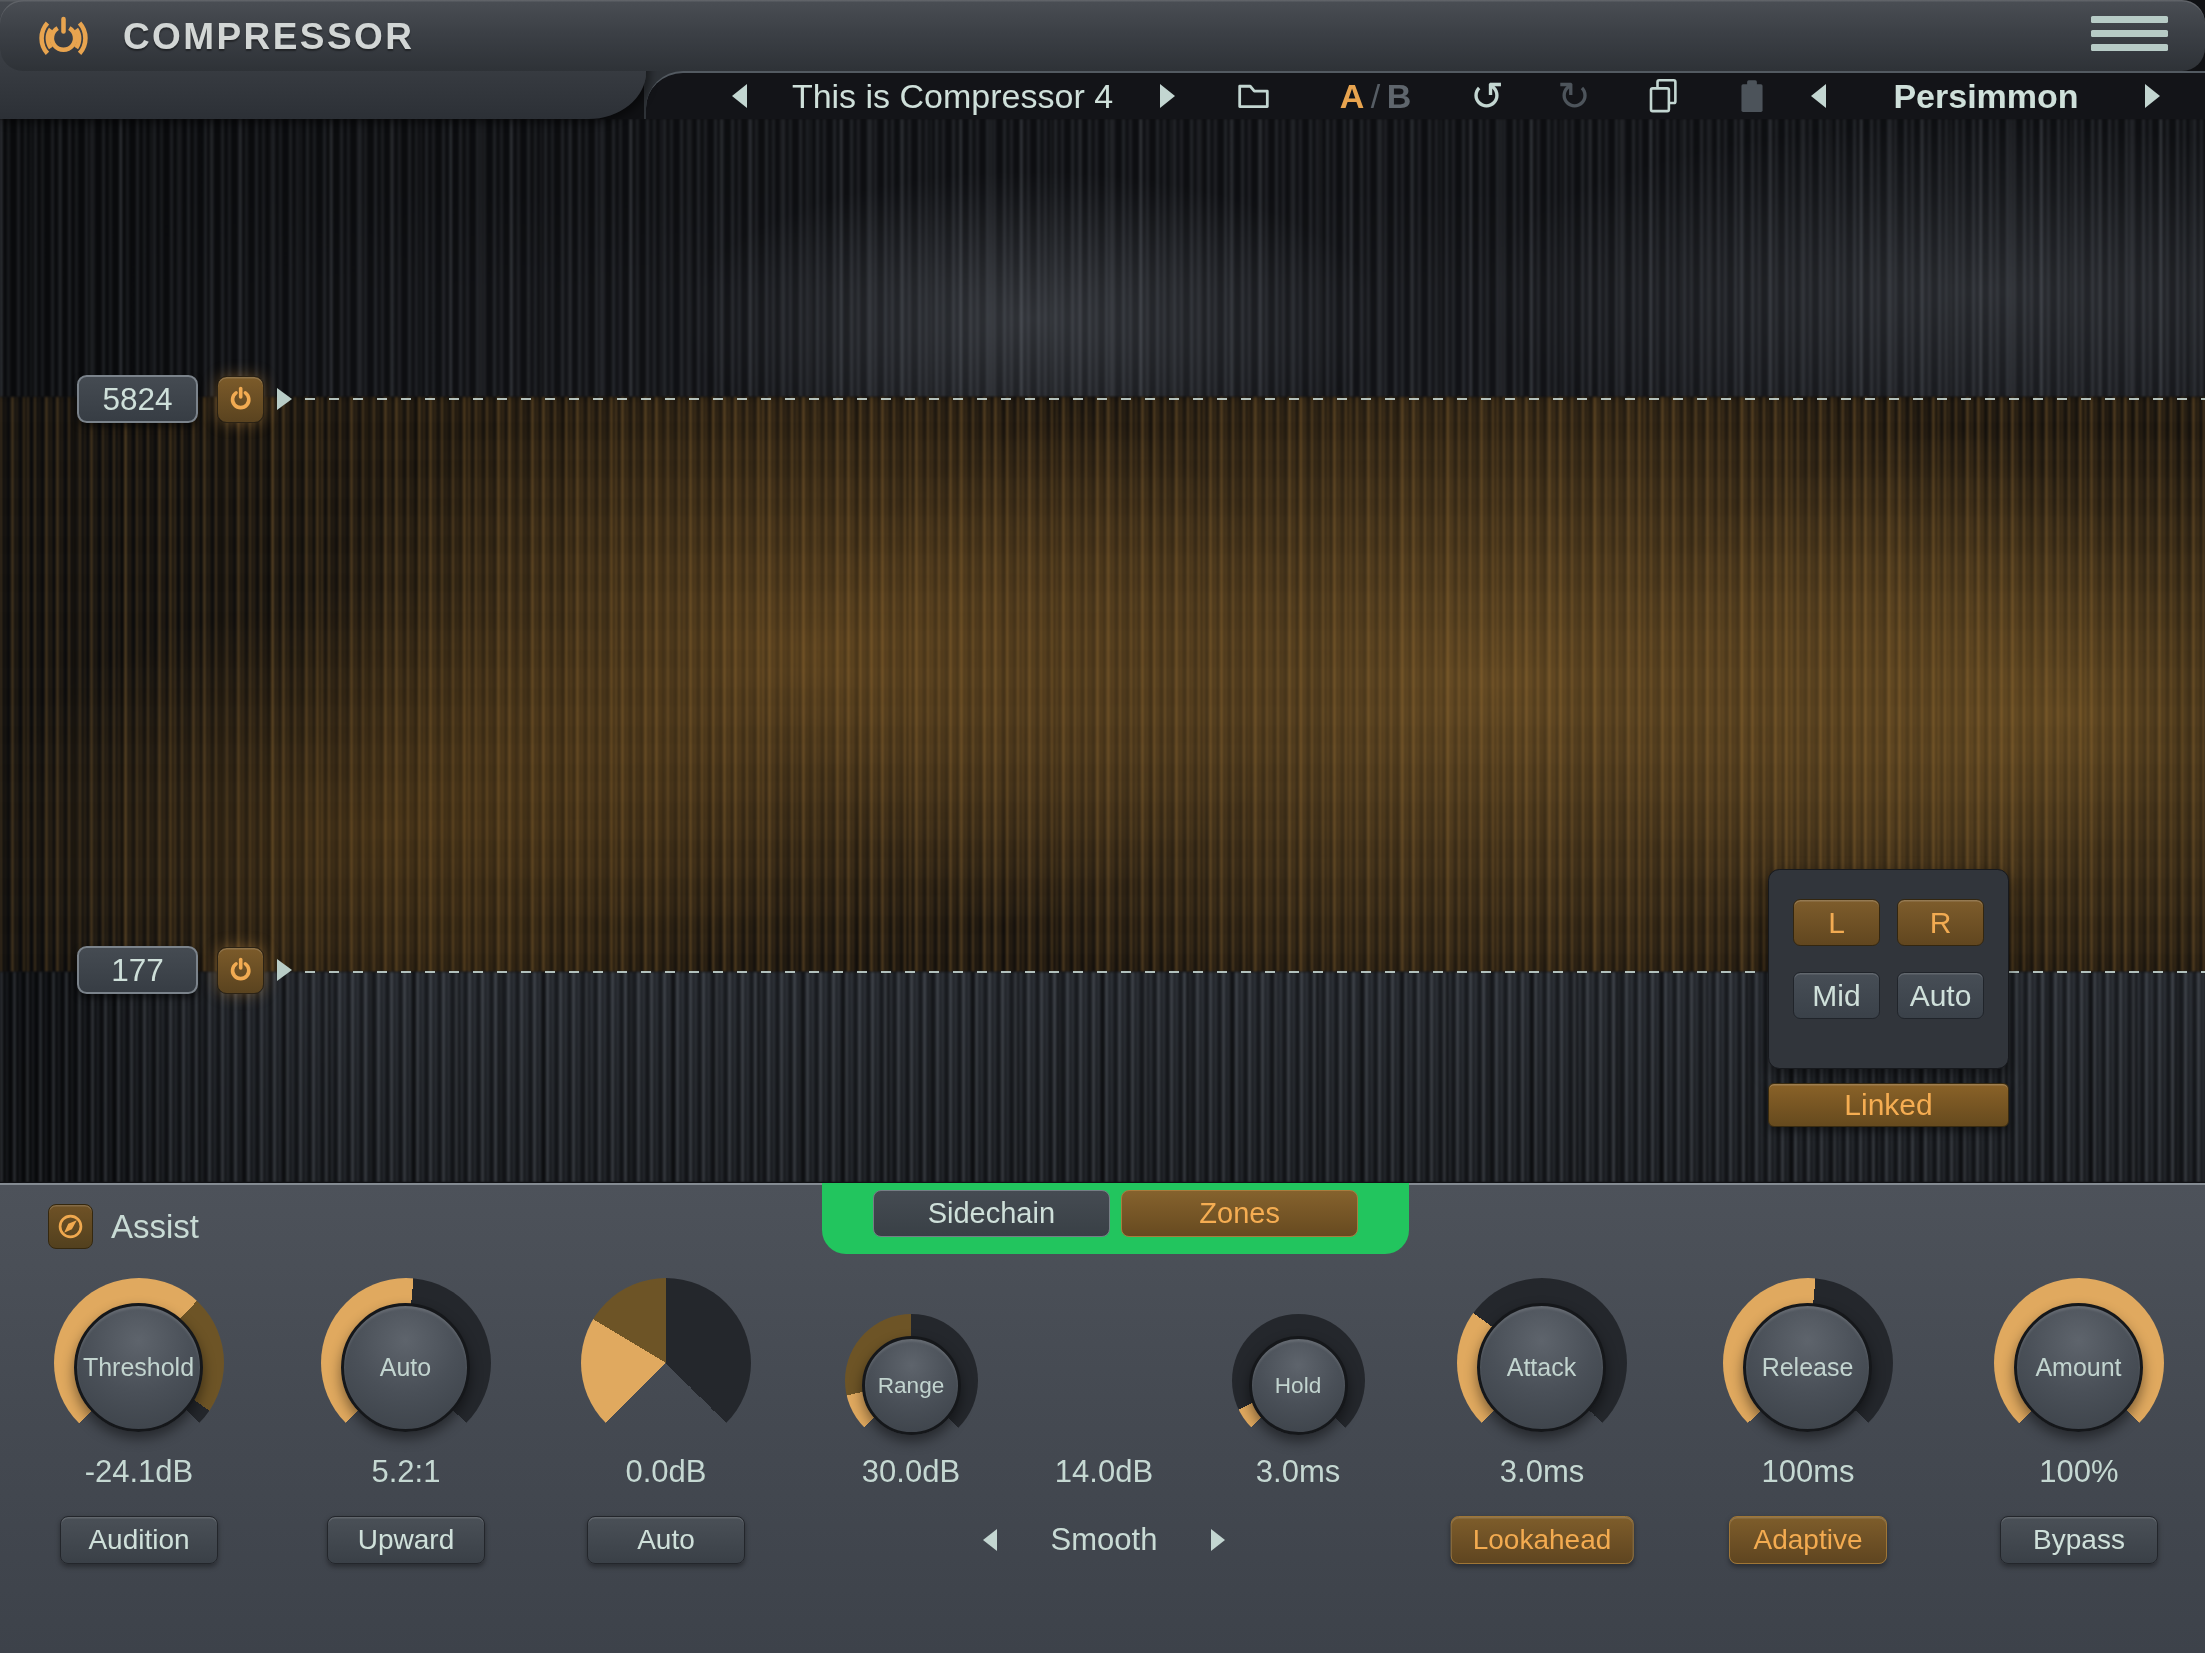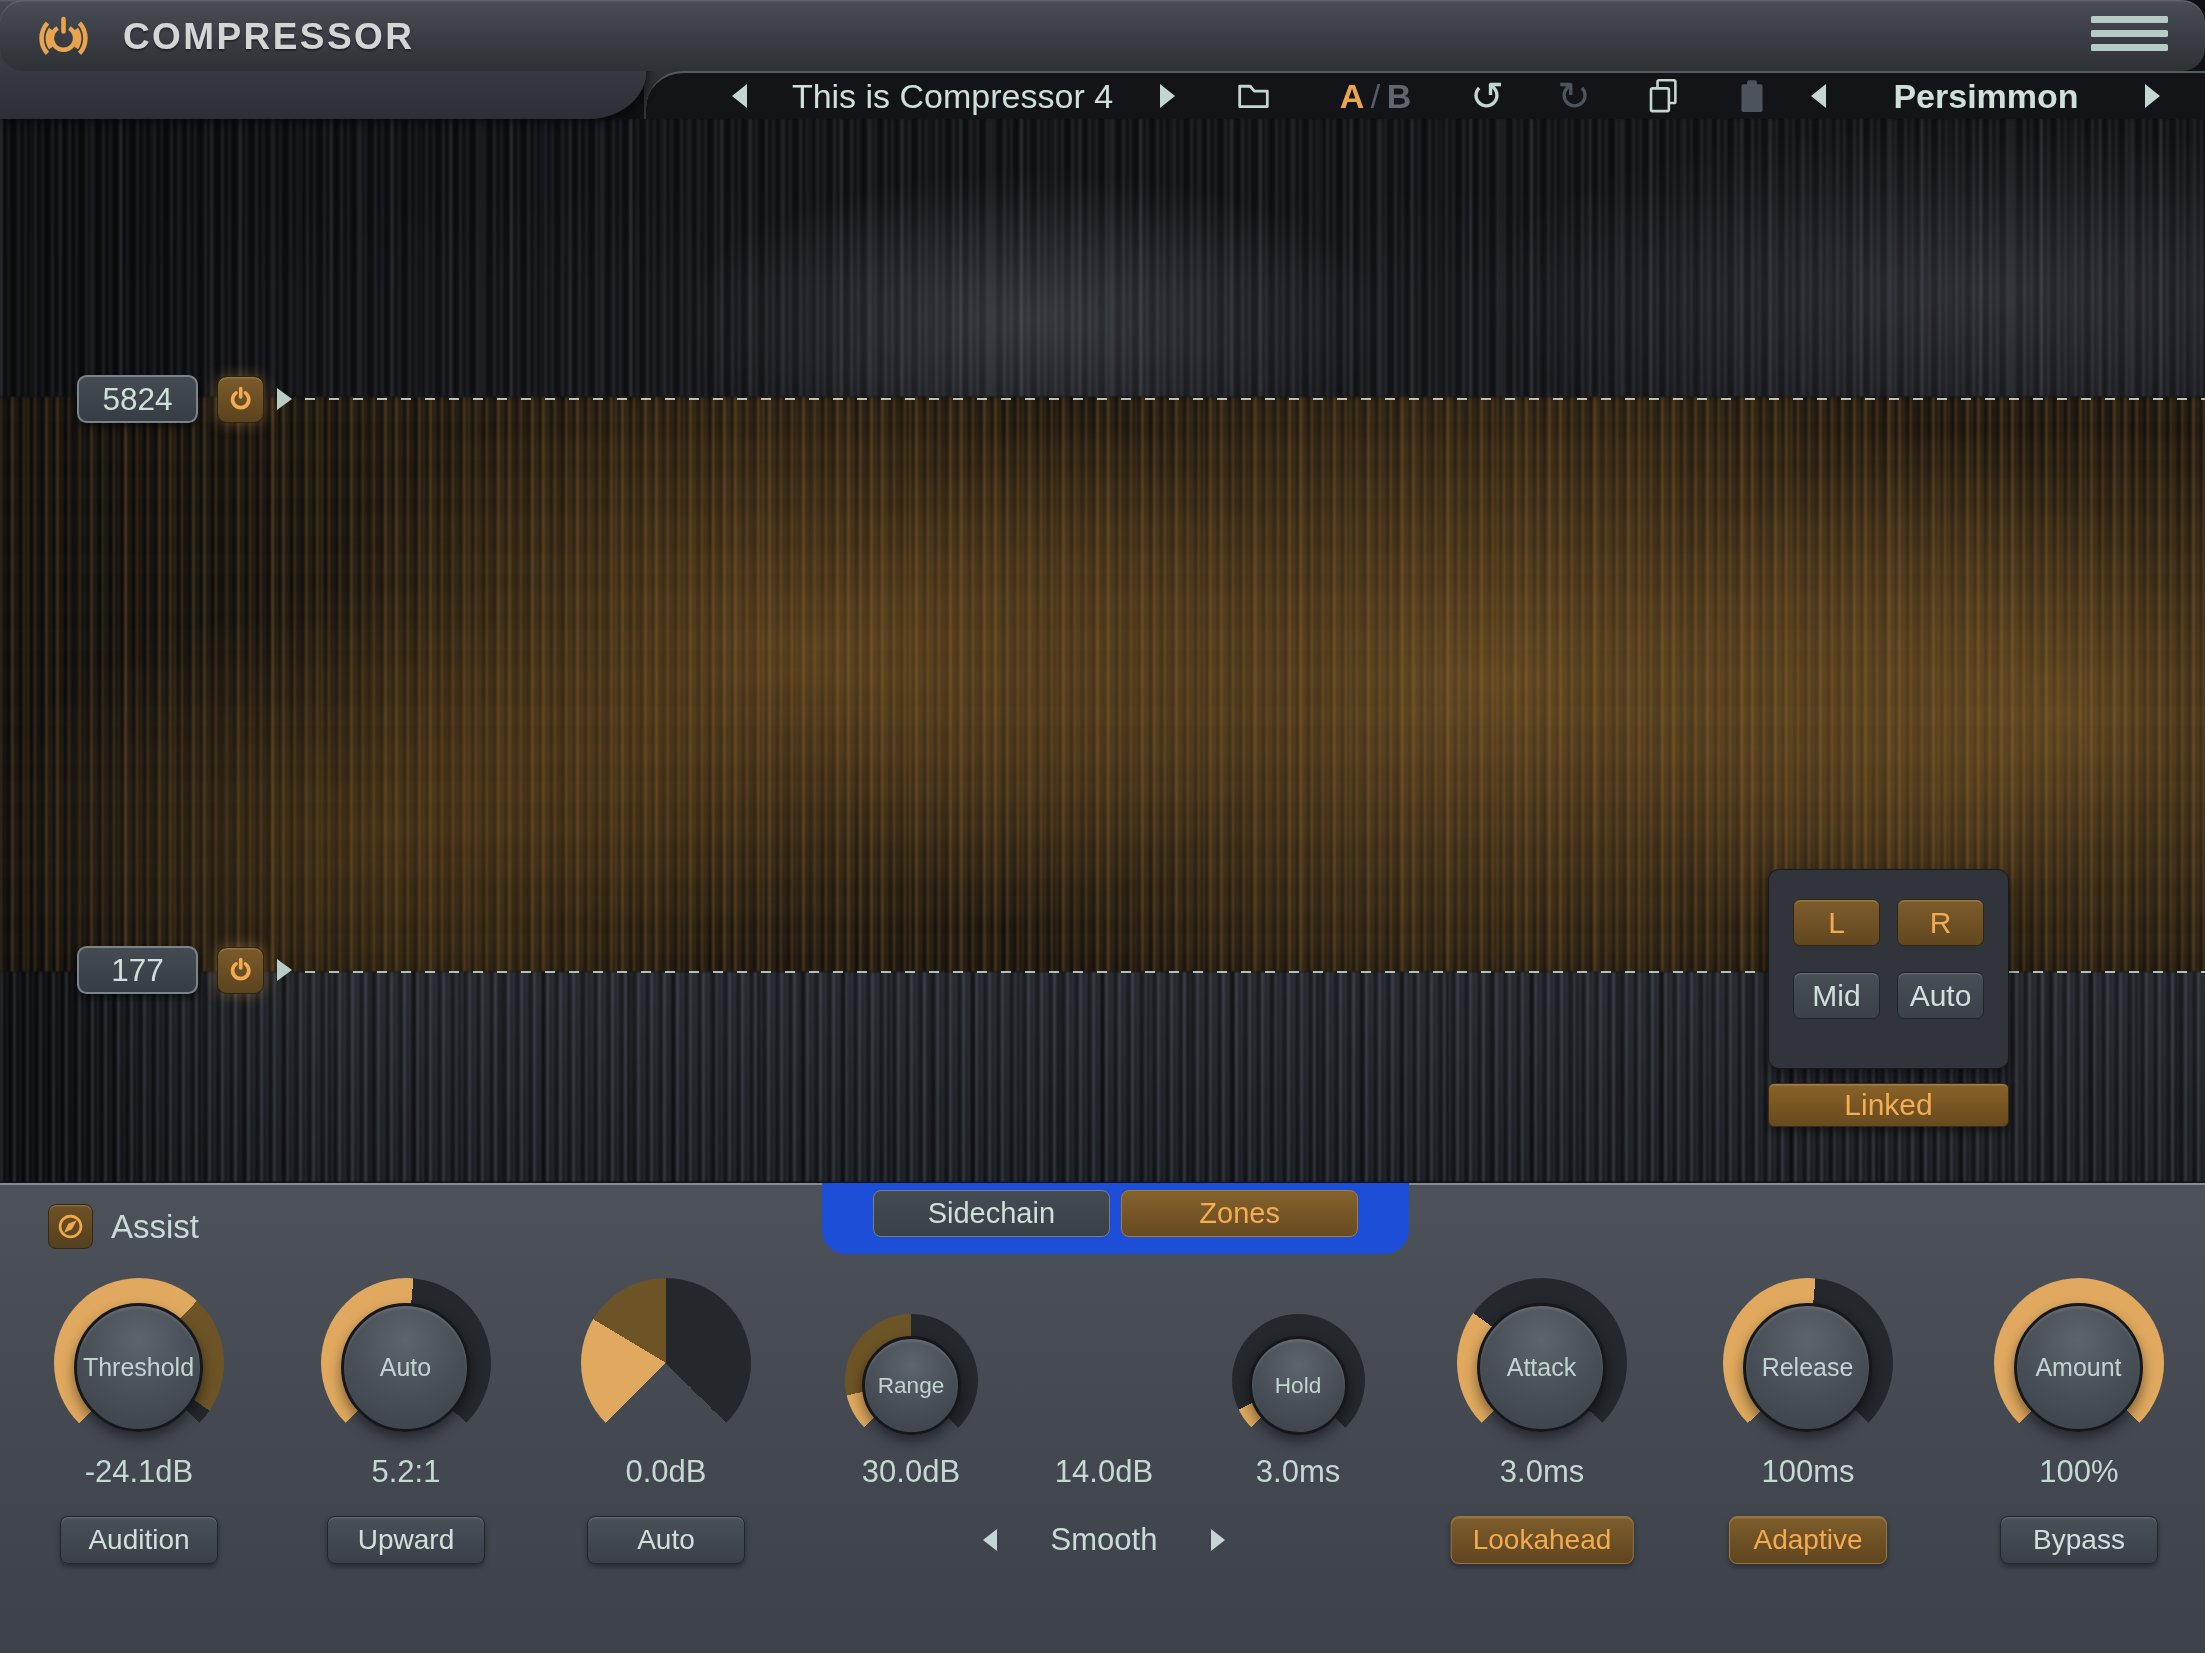--- a/index.html
+++ b/index.html
@@ -123,21 +123,21 @@
     position:absolute; left:1768px; top:964px; width:241px; height:44px; border-radius:6px;
     background:linear-gradient(180deg,#8a6228,#664a1e); border:1.6px solid #3a2c11;
     color:#f5ad52; font-size:30px; display:flex; align-items:center; justify-content:center;
     box-shadow:inset 0 1.6px 0 rgba(255,255,255,.18), 0 3.2px 8px rgba(0,0,0,.45);
     z-index:6; cursor:pointer;
   }
 
   
   .notch {
     position:absolute; left:822px; top:1183px; width:587px; height:71px;
-    background:#1d4ed8; border-bottom-left-radius:24px; border-bottom-right-radius:24px;
+    background:#22c55e; border-bottom-left-radius:24px; border-bottom-right-radius:24px;
     display:flex; justify-content:center; gap:11.3px; padding-top:7.3px; z-index:12;
   }
   .tab-btn { width:237px; height:47px; border-radius:8px; font-size:29px;
     display:flex; align-items:center; justify-content:center; cursor:pointer; }
   .tab-off { background:linear-gradient(180deg,#454b52,#394046); border:1.6px solid #767e85; color:#cfe0da; }
   .tab-on  { background:linear-gradient(180deg,#85622d,#674a20); border:1.6px solid #a87c3e; color:#f5ad52; }
 
   
   .bottom-panel {
     position:absolute; left:0; top:1183px; width:2205px; height:471px;

